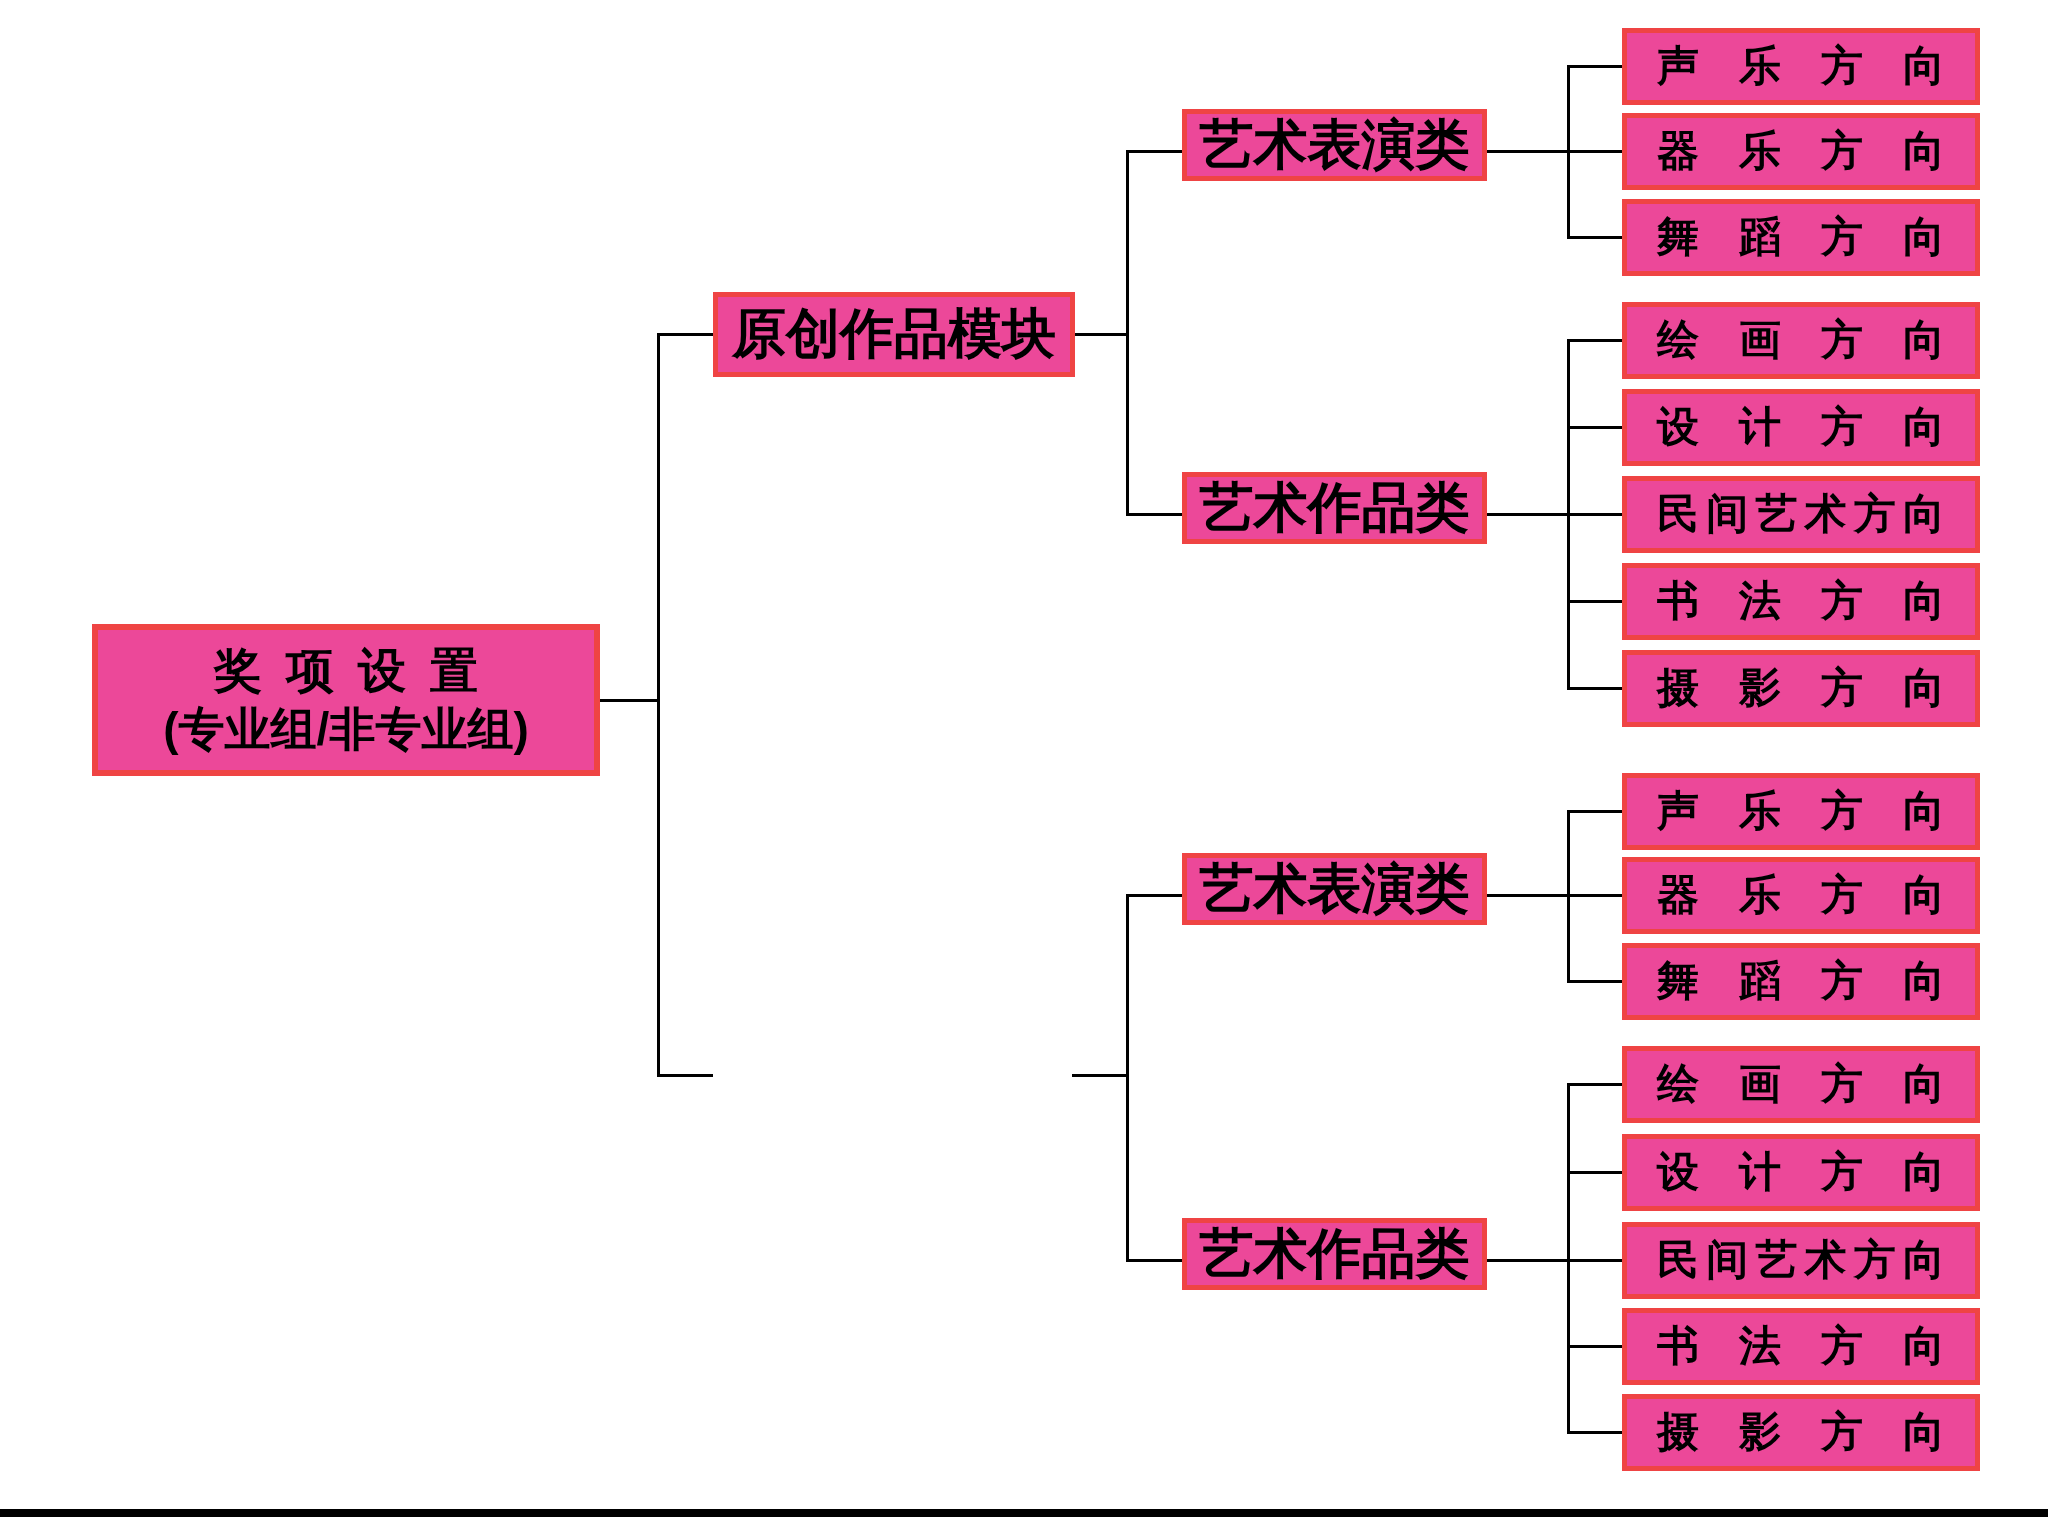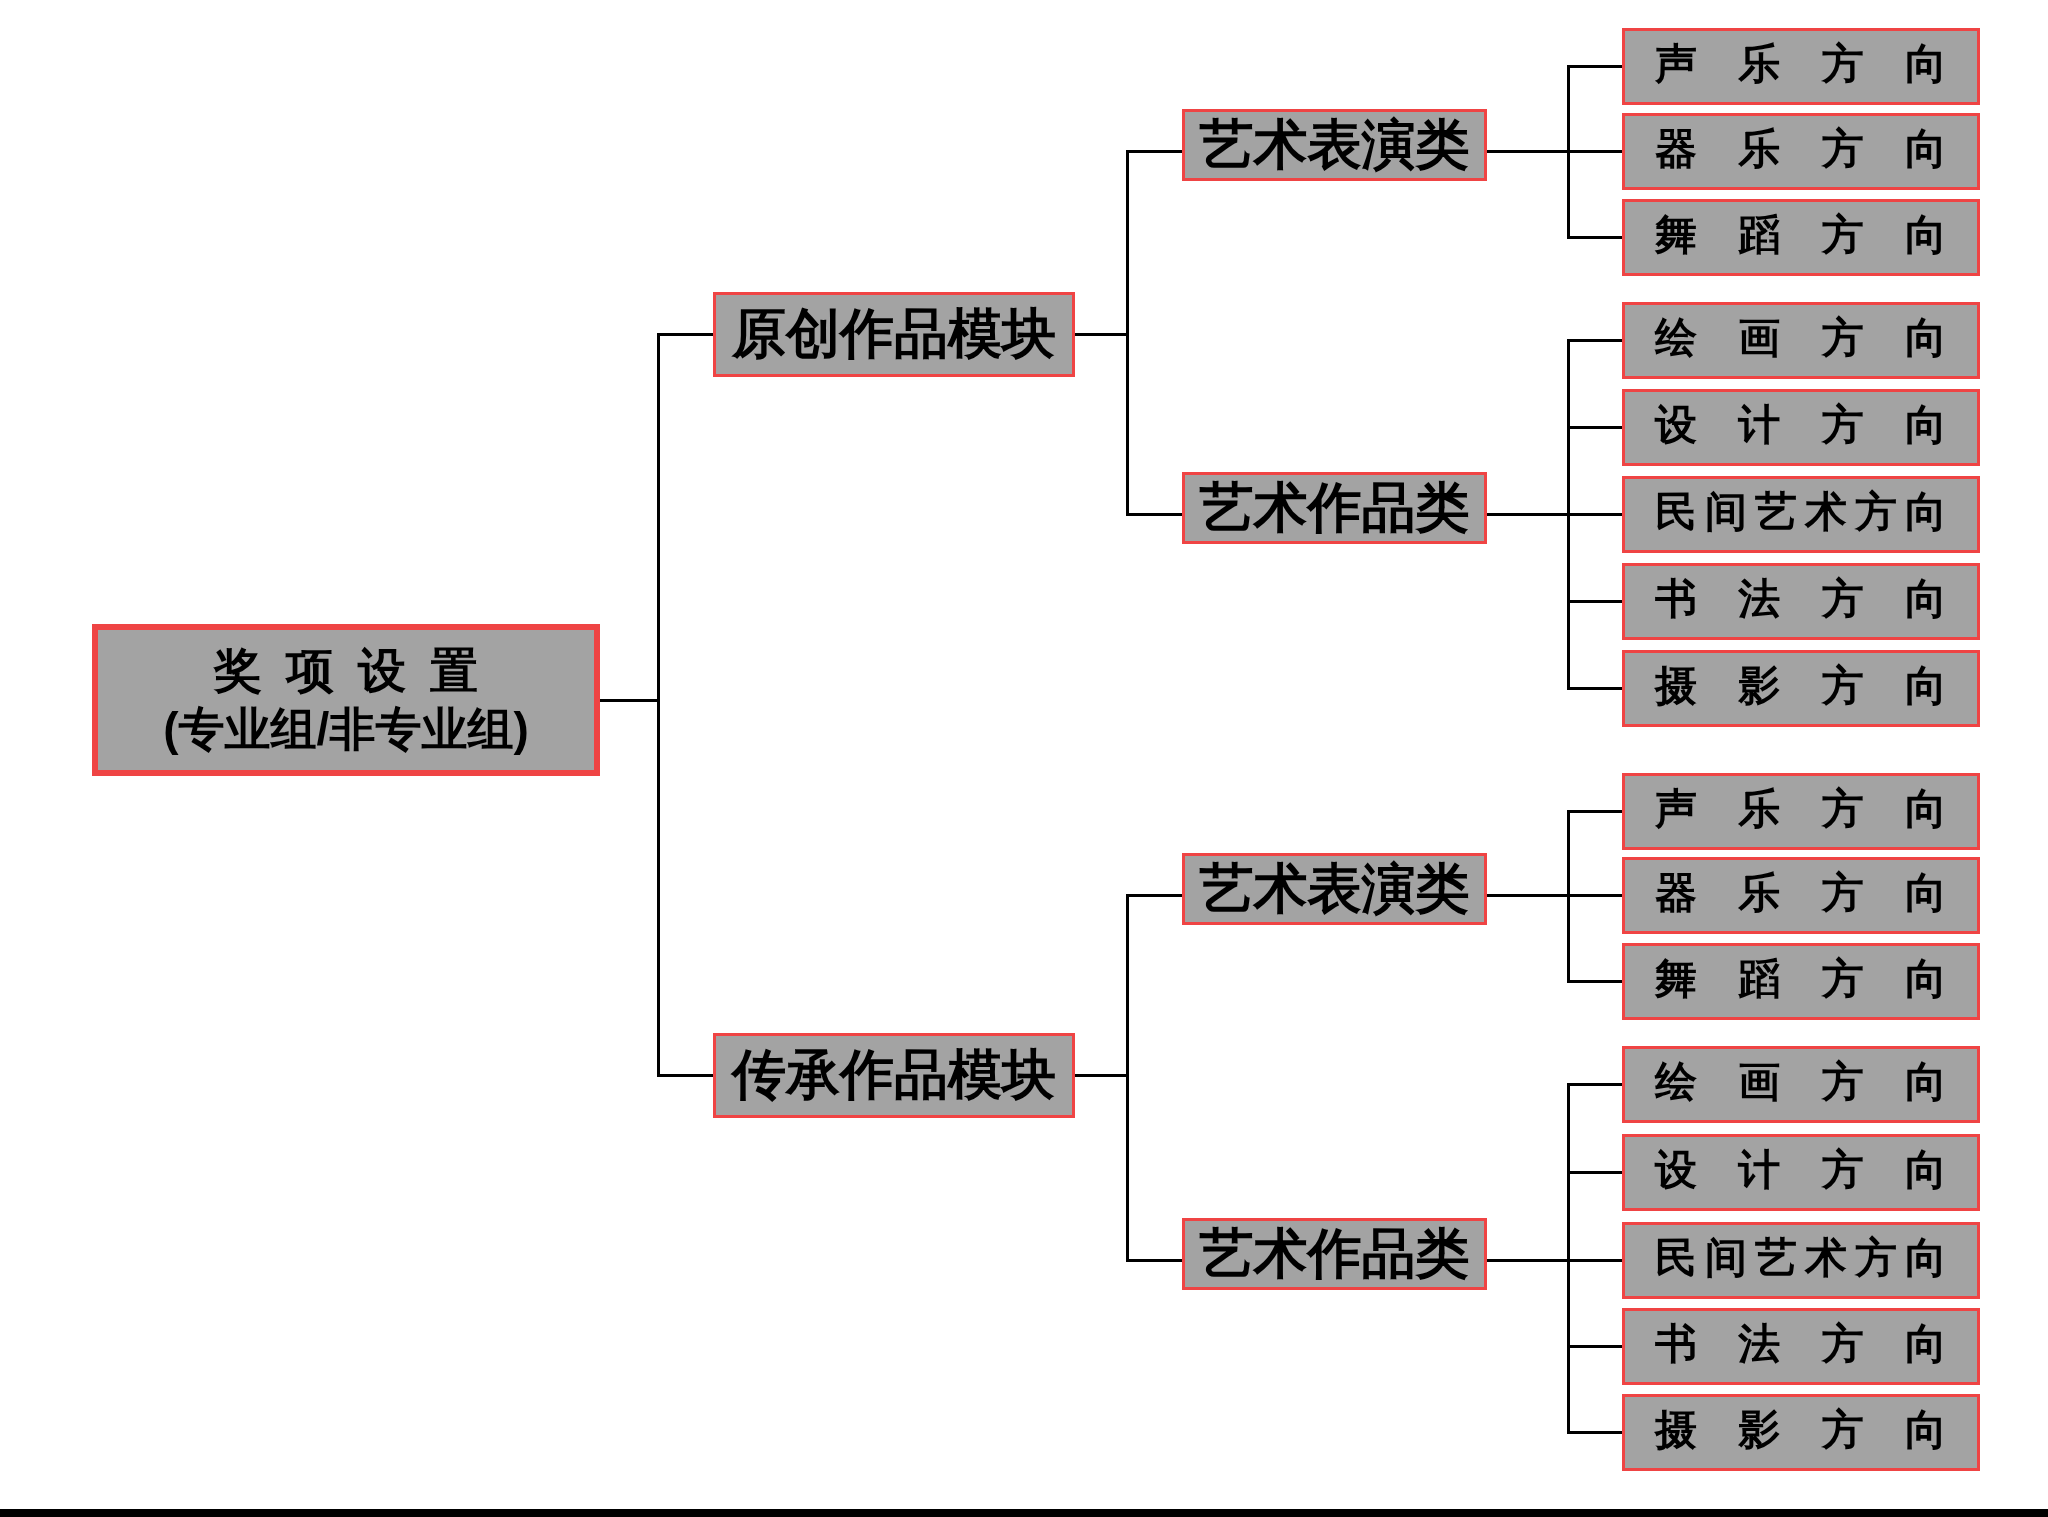--- a/index.html
+++ b/index.html
@@ -19,22 +19,22 @@
   }
   #connectors {
     position: absolute;
     left: 0; top: 0;
     width: 2048px;
     height: 1517px;
   }
   .node {
     position: absolute;
     box-sizing: border-box;
-    background: #a3a3a3;
-    border: 3px solid #ef4444;
+    background: #ec4899;
+    border: 5px solid #ef4444;
     color: #000000;
     font-weight: bold;
     display: flex;
     align-items: center;
     justify-content: center;
     text-align: center;
   }
   .root {
     left: 92px; top: 624px;
     width: 508px; height: 152px;
@@ -105,21 +105,20 @@
       <path d="M1485,1260 H1568 M1626,1084 H1568 V1432 H1626 M1568,1172 H1626 M1568,1260 H1626 M1568,1346 H1626"></path>
     </g>
   </svg>
 
   <div class="node module" style="top:292px">原创作品模块</div>
 
   <div class="node root">
     <div class="root-title">奖项设置</div>
     <div class="root-subtitle">(专业组/非专业组)</div>
   </div>
-  <div class="node module" style="top:1033px">传承作品模块</div>
 
   <div class="node category" style="top:109px">艺术表演类</div>
   <div class="node category" style="top:472px">艺术作品类</div>
   <div class="node category" style="top:853px">艺术表演类</div>
   <div class="node category" style="top:1218px">艺术作品类</div>
 
   <div class="node leaf" style="top:28px">声乐方向</div>
   <div class="node leaf" style="top:113px">器乐方向</div>
   <div class="node leaf" style="top:199px">舞蹈方向</div>
 

